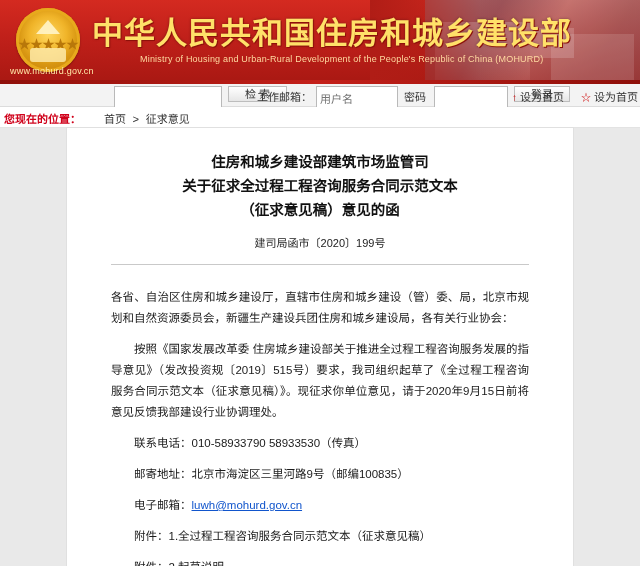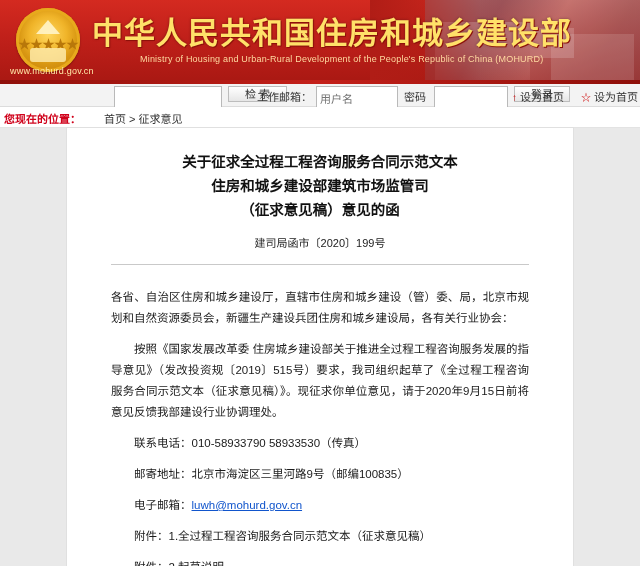--- a/index.html
+++ b/index.html
@@ -207,20 +207,21 @@
   .locbar .loc-label {
     position: absolute;
     left: 4px; top: 3px;
     color: #d0021b;
     font-weight: bold;
   }
   .locbar .loc-path {
     position: absolute;
     left: 104px; top: 3px;
     color: #333;
+    font-family: Liberation Mono, monospace;
   }
   .locbar .loc-path a {
     color: #333;
     text-decoration: none;
   }
 
   
   .doc-wrap {
     position: relative;
     width: 640px;
@@ -318,22 +319,22 @@
     <a href="#">首页</a>
     <span>&gt;</span>
     <a href="#">征求意见</a>
   </span>
 </div>
 
 <div class="doc-wrap">
   <div class="doc-page">
 
     <h1 class="doc-title">
+      <span class="line">住房和城乡建设部建筑市场监管司</span>
       <span class="line">关于征求全过程工程咨询服务合同示范文本</span>
-      <span class="line">住房和城乡建设部建筑市场监管司</span>
       <span class="line">（征求意见稿）意见的函</span>
     </h1>
 
     <div class="doc-docnum">建司局函市〔2020〕199号</div>
 
     <div class="doc-rule"></div>
 
     <div class="doc-body">
       <p>各省、自治区住房和城乡建设厅，直辖市住房和城乡建设（管）委、局，北京市规划和自然资源委员会，新疆生产建设兵团住房和城乡建设局，各有关行业协会：</p>
       <p class="indent">按照《国家发展改革委 住房城乡建设部关于推进全过程工程咨询服务发展的指导意见》（发改投资规〔2019〕515号）要求，我司组织起草了《全过程工程咨询服务合同示范文本（征求意见稿）》。现征求你单位意见，请于2020年9月15日前将意见反馈我部建设行业协调理处。</p>

